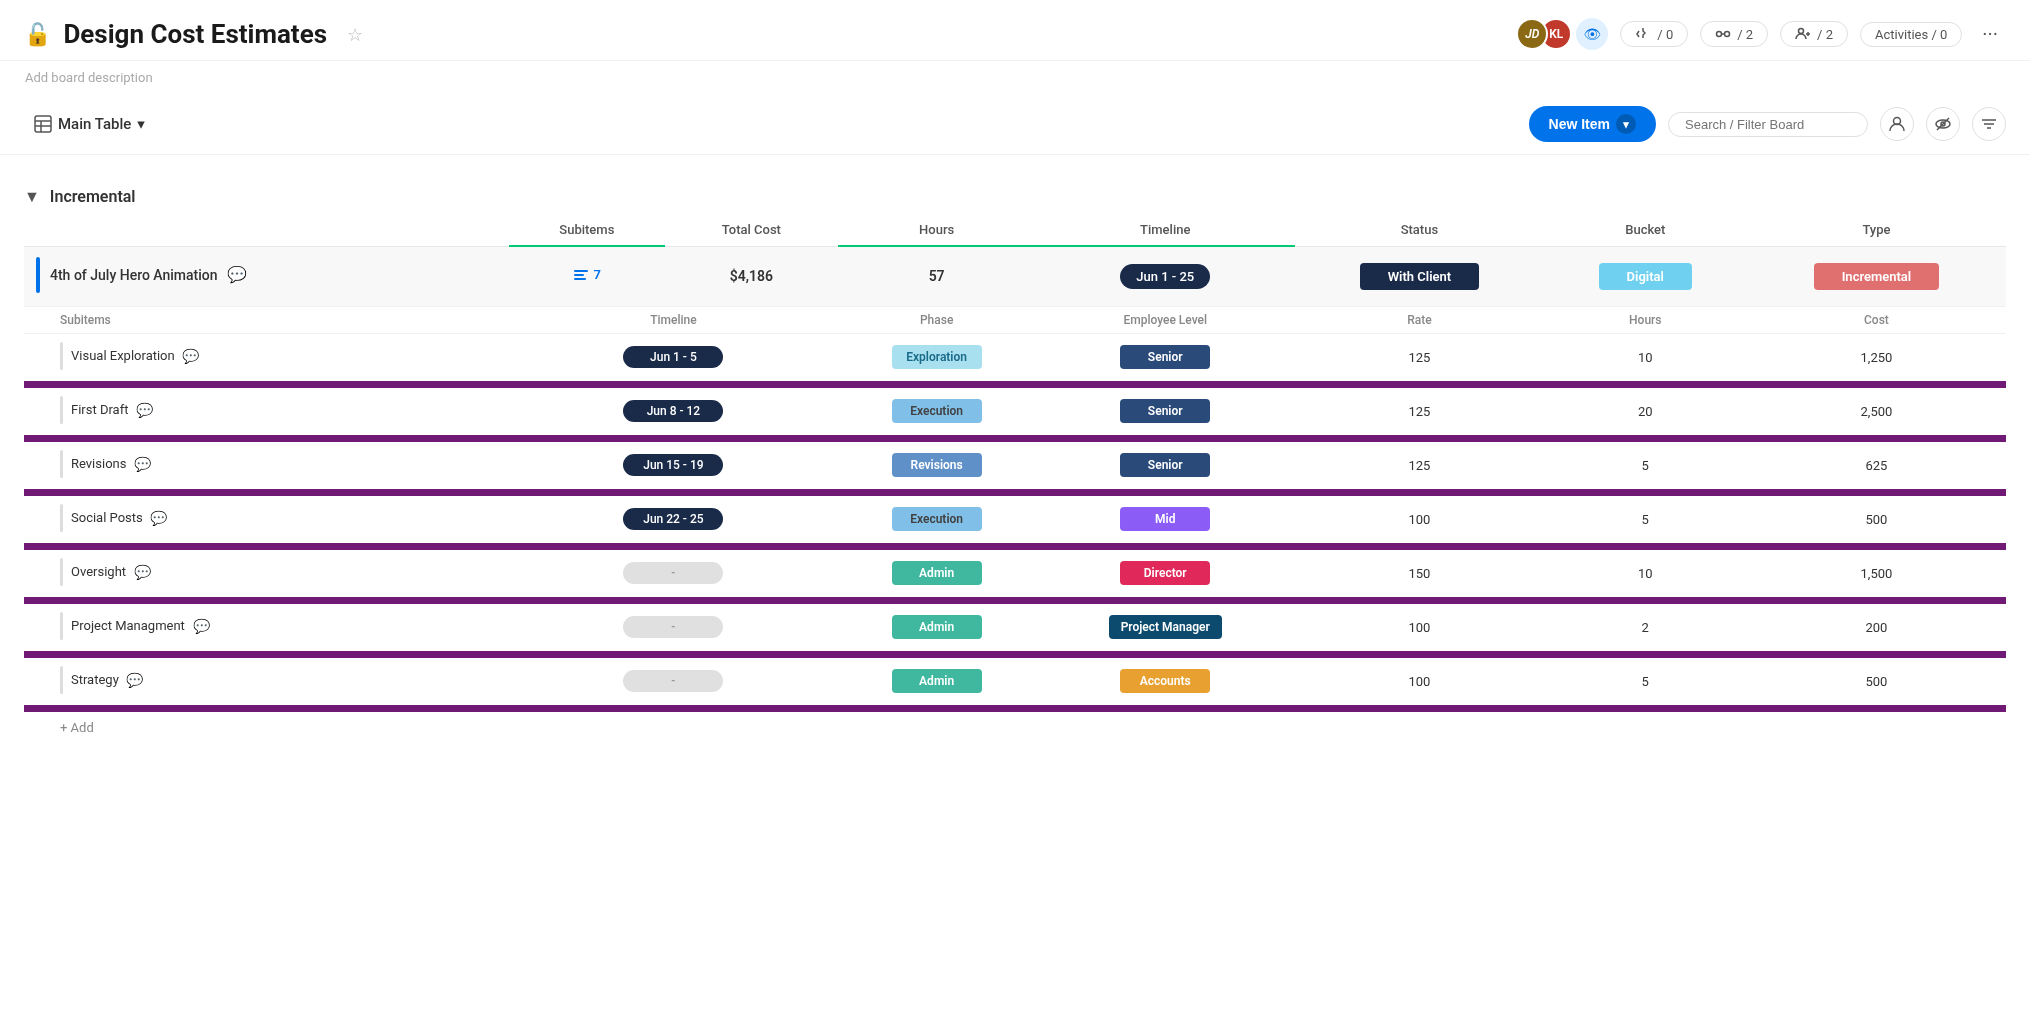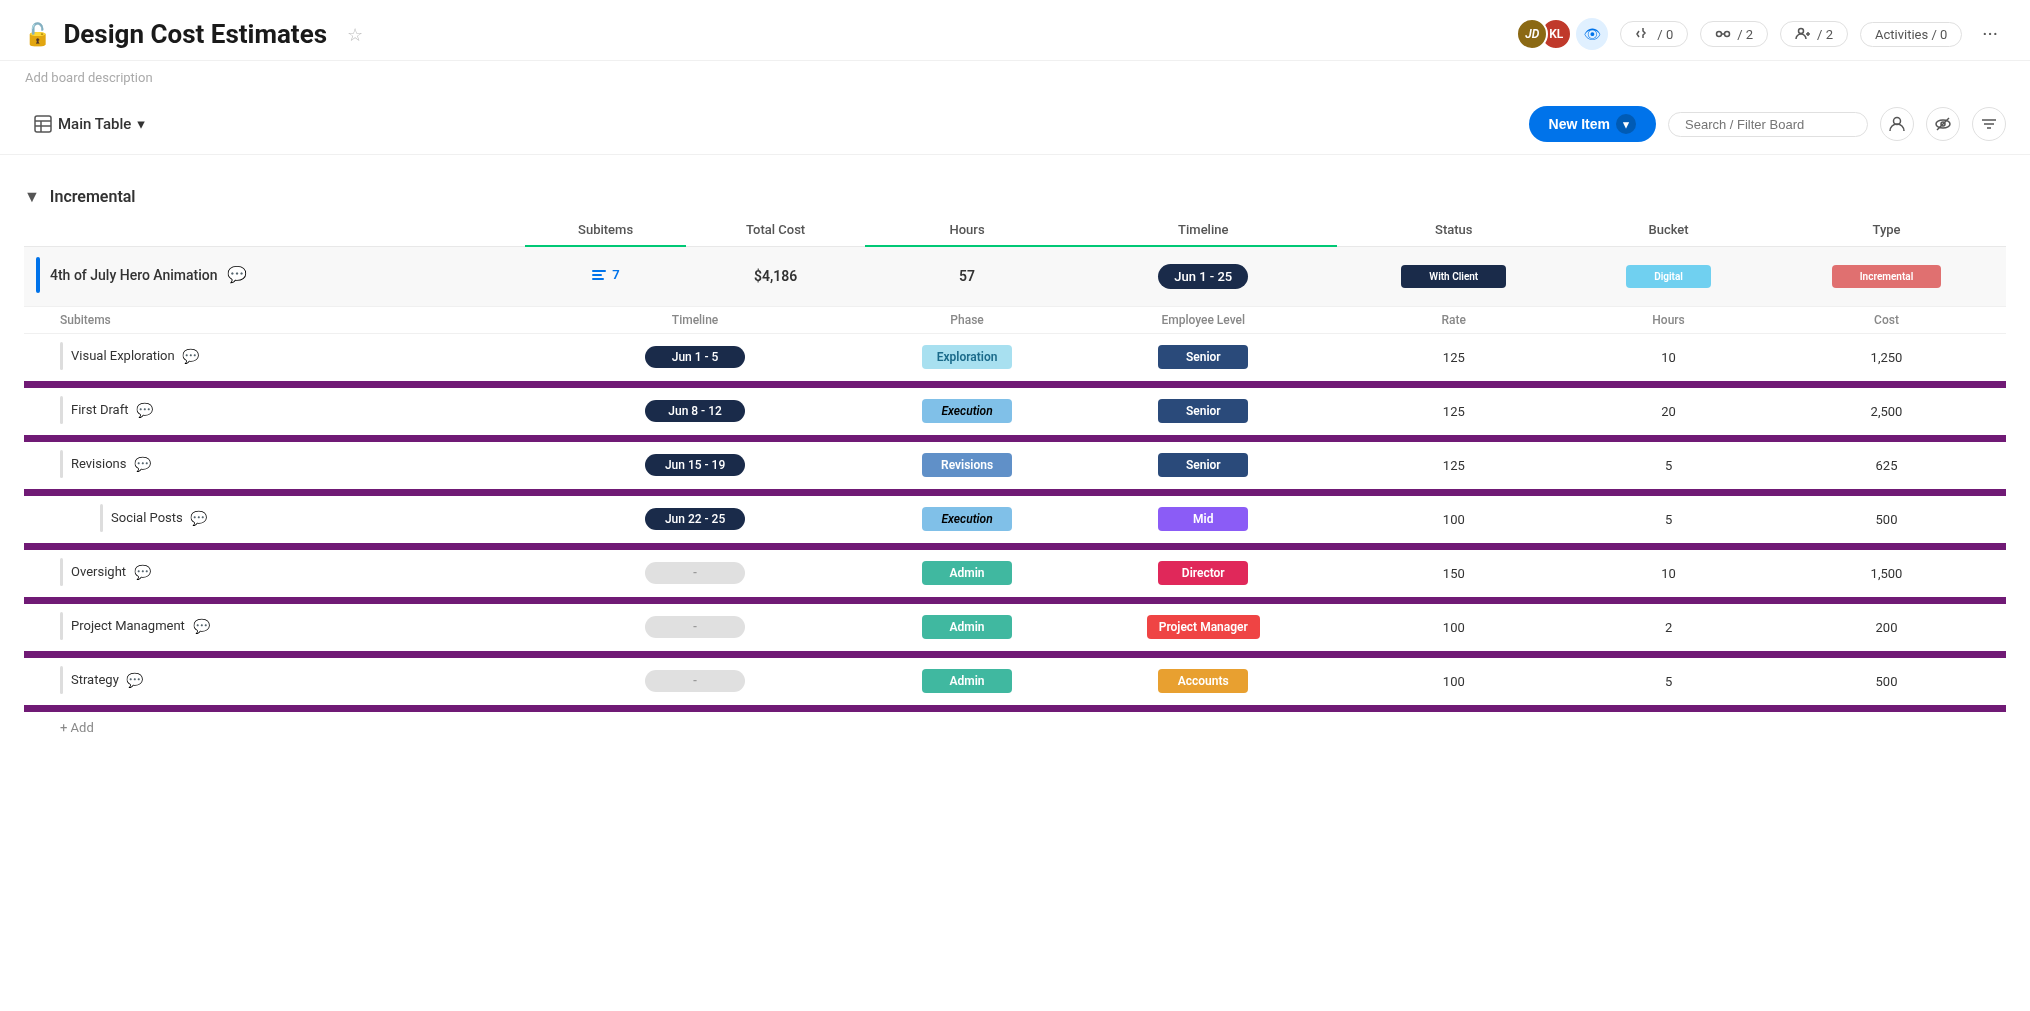--- a/index.html
+++ b/index.html
@@ -53,46 +53,46 @@
 
     
     .main-row td { padding: 10px 12px; border-bottom: 1px solid #f0f0f0; background: #f8f8f8; vertical-align: middle; text-align: center; }
     .main-row td.left { text-align: left; }
     .main-row-name { font-size: 14px; font-weight: 500; color: #333; }
     .comment-icon { color: #bbb; font-size: 16px; cursor: pointer; }
     .subitem-badge { display: inline-flex; align-items: center; gap: 5px; color: #0073ea; font-size: 13px; font-weight: 600; }
     .total-cost { font-size: 14px; font-weight: 600; color: #333; }
     .hours-val { font-size: 14px; font-weight: 600; color: #333; }
     .timeline-pill { background: #1a2b4a; color: #fff; border-radius: 20px; padding: 5px 16px; font-size: 13px; font-weight: 500; display: inline-block; }
-    .status-pill { border-radius: 4px; padding: 6px 28px; font-size: 10px; font-weight: 600; display: inline-block; }
+    .status-pill { border-radius: 4px; padding: 6px 28px; font-size: 13px; font-weight: 600; display: inline-block; }
     .status-with-client { background: #1a2b4a; color: #fff; }
     .status-digital { background: #70d0f0; color: #fff; }
     .status-incremental { background: #e07070; color: #fff; }
 
     
     .subitem-header-row th { padding: 6px 12px; font-size: 12px; color: #888; font-weight: 500; border-bottom: 1px solid #f0f0f0; text-align: center; white-space: nowrap; }
     .subitem-header-row th.left { text-align: left; padding-left: 36px; }
 
     
     .subitem-row td { padding: 8px 12px; border-bottom: 7px solid #701a75; vertical-align: middle; text-align: center; font-size: 13px; color: #333; }
     .subitem-row td.left { text-align: left; padding-left: 36px; }
     .subitem-timeline-pill { background: #1a2b4a; color: #fff; border-radius: 20px; padding: 4px 14px; font-size: 12px; font-weight: 500; display: inline-block; min-width: 100px; text-align: center; }
     .subitem-timeline-empty { background: #e0e0e0; color: #999; border-radius: 20px; padding: 4px 14px; font-size: 12px; font-weight: 500; display: inline-block; min-width: 100px; text-align: center; }
 
     .phase-pill { border-radius: 4px; padding: 5px 12px; font-size: 12px; font-weight: 600; display: inline-block; min-width: 90px; text-align: center; }
     .phase-exploration { background: #a8e0f0; color: #1a6a8a; }
-    .phase-execution { background: #80c0e8; color: #000000; font-style: italic; }
+    .phase-execution { background: #80c0e8; color: #404040; }
     .phase-revisions { background: #6090c8; color: #fff; }
     .phase-admin { background: #40b8a0; color: #fff; }
 
     .level-pill { border-radius: 4px; padding: 5px 12px; font-size: 12px; font-weight: 600; display: inline-block; min-width: 90px; text-align: center; }
     .level-senior { background: #2a4a7a; color: #fff; }
     .level-mid { background: #8b5cf6; color: #fff; }
     .level-director { background: #e0285a; color: #fff; }
-    .level-pm { background: #ef4444; color: #fff; }
+    .level-pm { background: #0c4a6e; color: #fff; }
     .level-accounts { background: #e8a030; color: #fff; }
 
     .add-row { padding: 8px 36px; color: #888; font-size: 13px; cursor: pointer; }
 
     .col-left-name { min-width: 220px; }
 
     .rate-val, .hours-num, .cost-val { color: #333; font-size: 13px; }
   </style>
 </head>
 <body>
@@ -321,21 +321,21 @@
     </td>
     <td>
       <span class="hours-num">5</span>
     </td>
     <td>
       <span class="cost-val">625</span>
     </td>
   </tr>
           <tr class="subitem-row">
     <td class="left">
-      <span style="display:inline-flex;align-items:center;gap:8px;margin-left:40px;">
+      <span style="display:inline-flex;align-items:center;gap:8px;">
         <span style="width:3px;height:28px;background:#ddd;border-radius:2px;display:inline-block;"></span>
         <span>Social Posts</span>
         <span style="color:#bbb;font-size:14px;cursor:pointer;">💬</span>
       </span>
     </td>
     <td colspan="2"><span class="subitem-timeline-pill">Jun 22 - 25</span></td>
     <td>
       <span class="phase-pill phase-execution">Execution</span>
     </td>
     <td>

